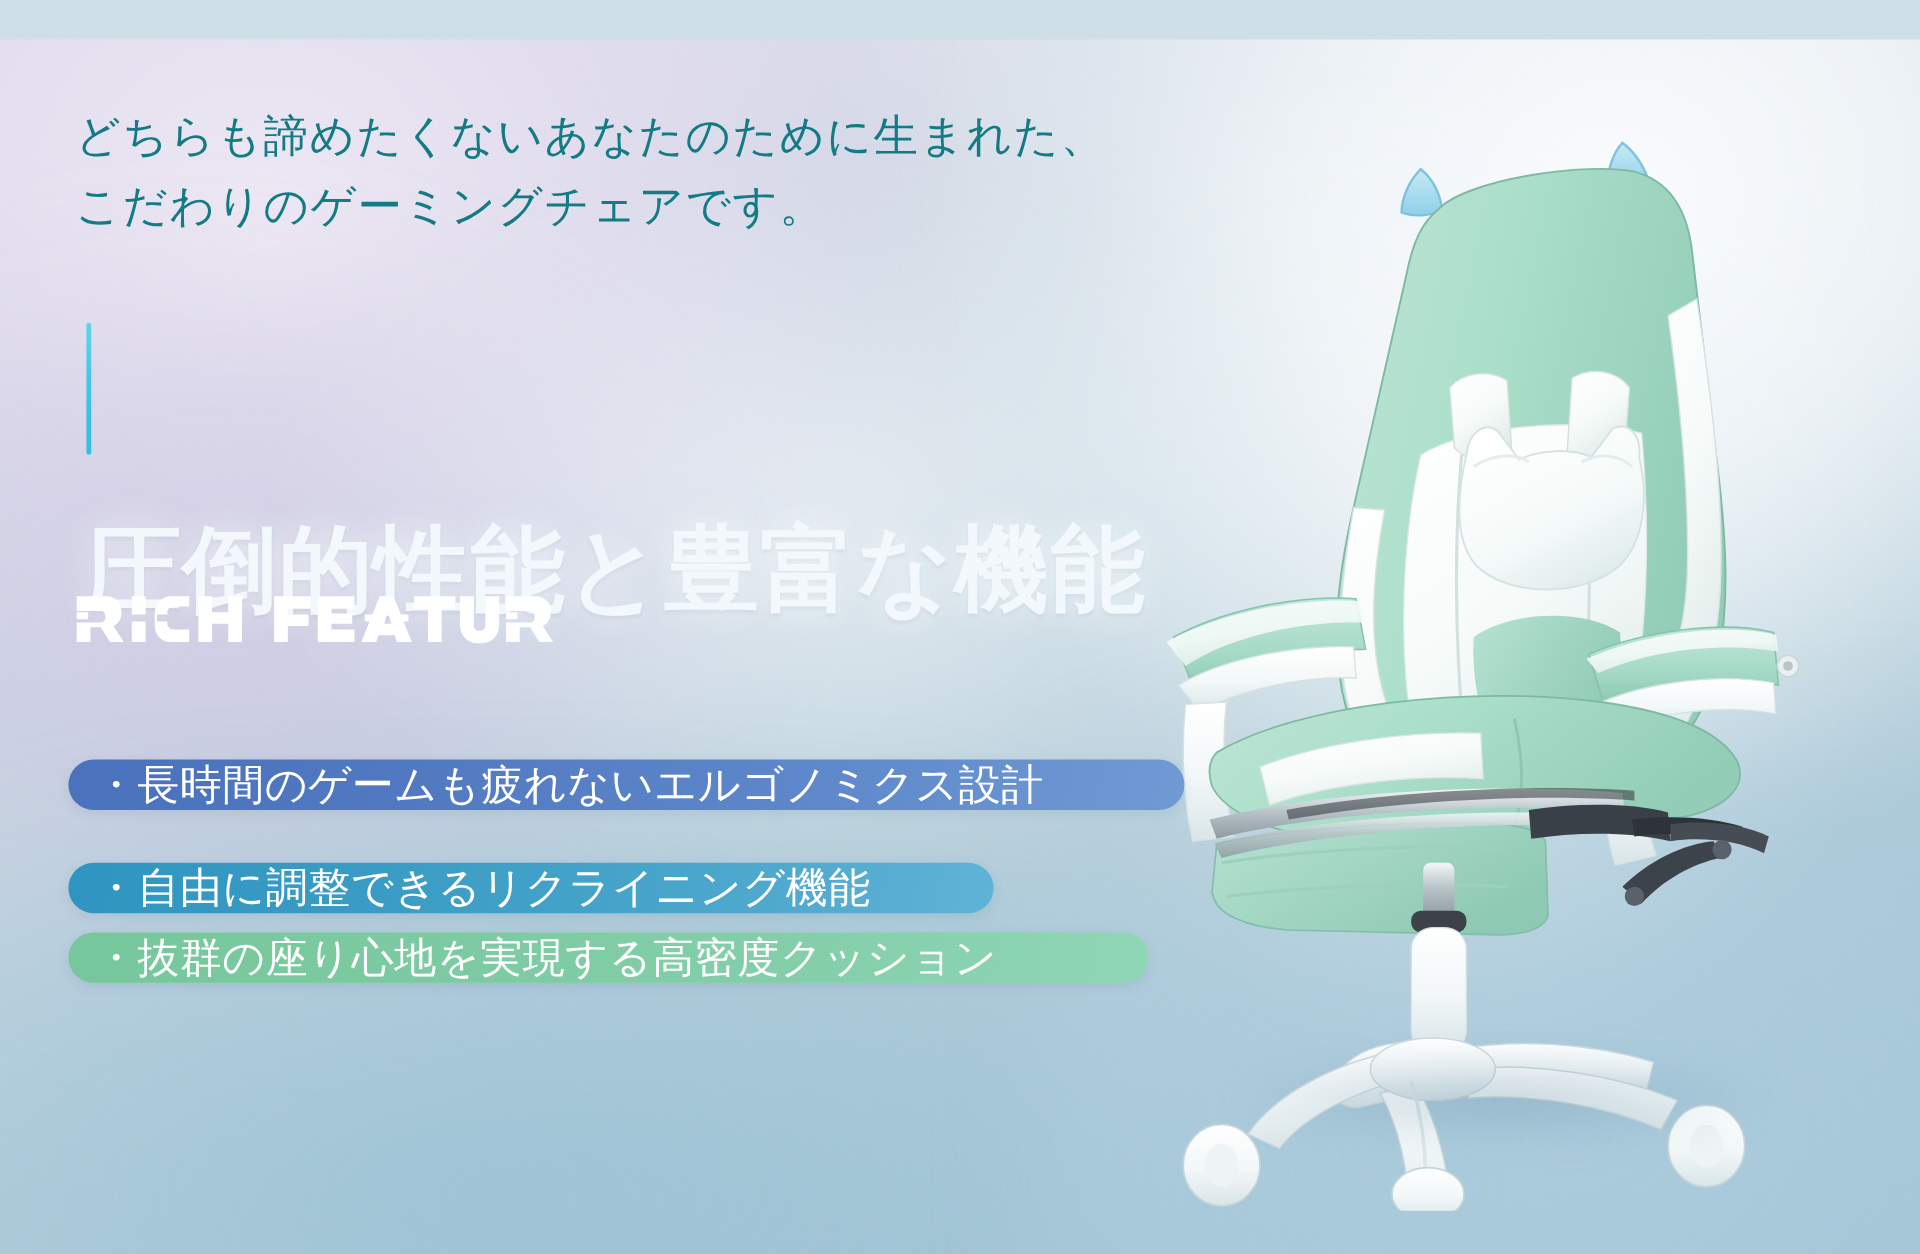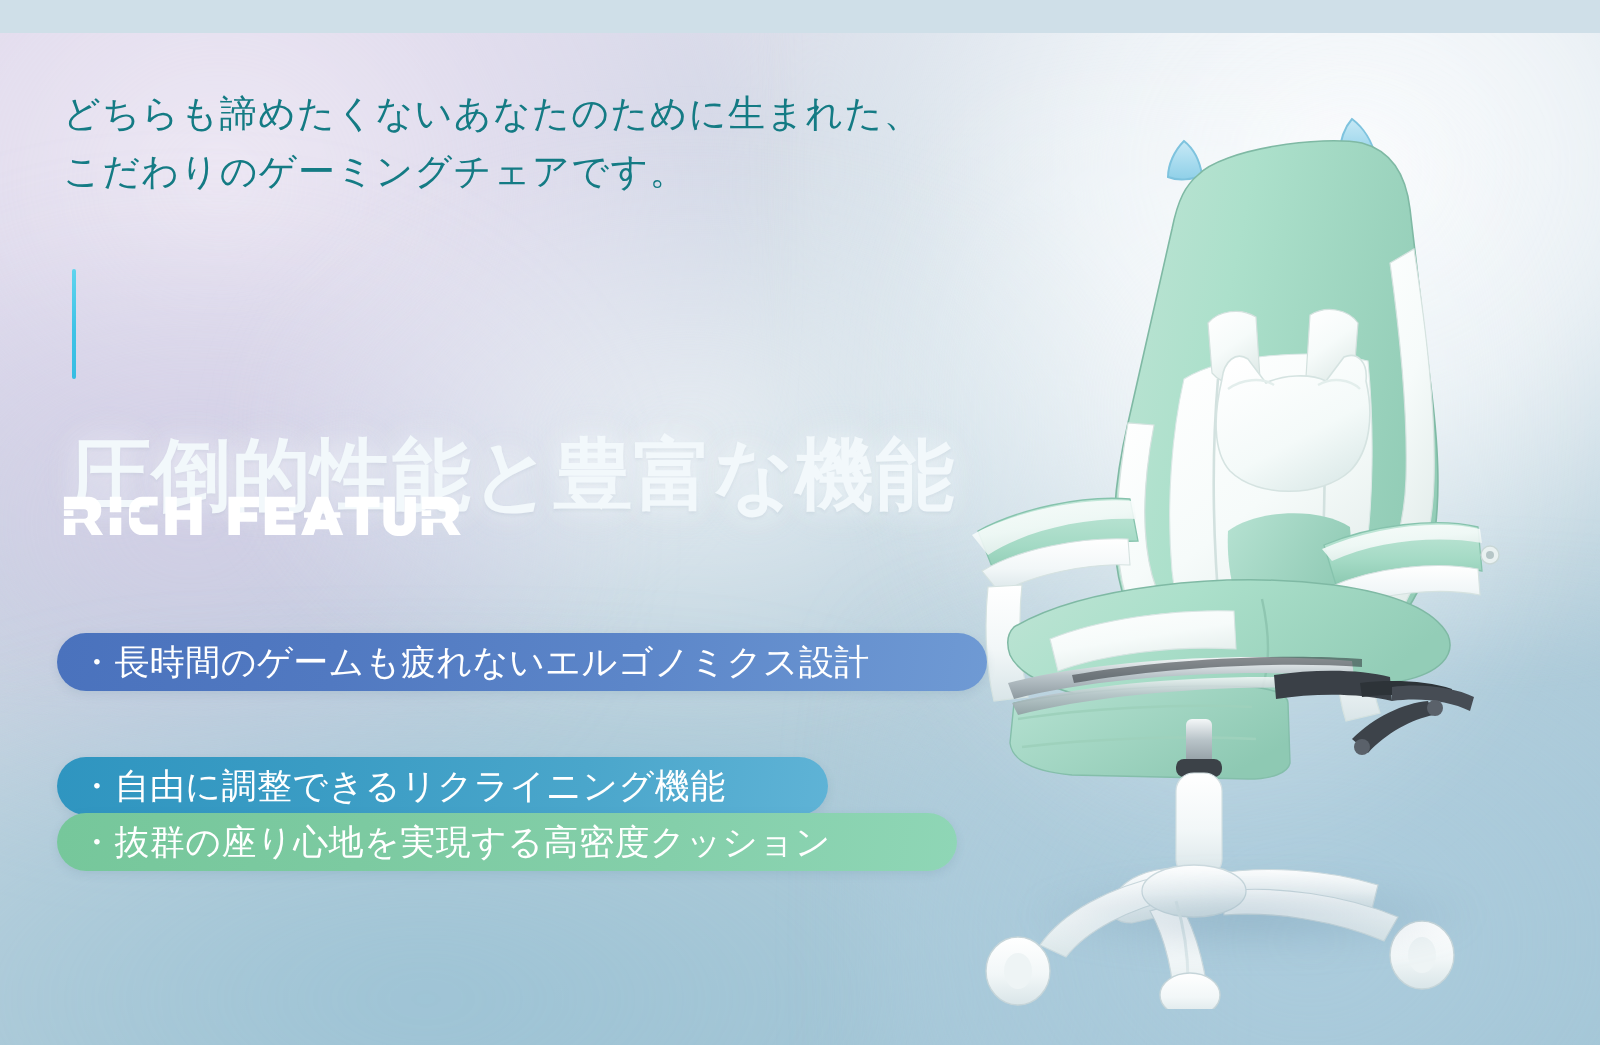--- a/index.html
+++ b/index.html
@@ -114,37 +114,37 @@
   .subhead{
     position:absolute;left:62px;top:460px;
     font-size:39px;font-weight:700;
     color:#ffffff;letter-spacing:.16em;
     text-shadow:0 0 16px rgba(255,255,255,.35);
   }
   .subhead svg{display:block;height:44px;}
 
   
   .pill{
-    position:absolute;height:58px;border-radius:29px;
+    position:absolute;height:42px;border-radius:29px;
     display:flex;align-items:center;
     color:#ffffff;font-size:35px;font-weight:400;letter-spacing:.012em;
     padding:0 16px 0 22px;box-sizing:border-box;
     white-space:nowrap;
     box-shadow:0 3px 10px rgba(80,110,140,.14);
   }
   .pill-1{
     left:57px;top:600px;width:930px;
     background:linear-gradient(100deg,#4a72bd 0%,#5179c1 30%,#5c86c9 62%,#6f9ad4 100%);
   }
   .pill-2{
-    left:57px;top:724px;width:771px;
+    left:57px;top:686px;width:771px;
     background:linear-gradient(100deg,#2f95c0 0%,#3a9cc4 34%,#4aa6cb 68%,#5fb3d6 100%);
   }
   .pill-3{
-    left:57px;top:780px;width:900px;
+    left:57px;top:744px;width:900px;
     background:linear-gradient(100deg,#76c79b 0%,#7ccaa1 34%,#84cfaa 68%,#8fd6b6 100%);
   }
 
   
   .chair-wrap{
     position:absolute;right:18px;top:46px;width:660px;height:930px;
   }
   .chair-wrap svg{display:block;width:100%;height:100%;}
   .chair-shadow{
     position:absolute;left:50%;transform:translateX(-50%);

